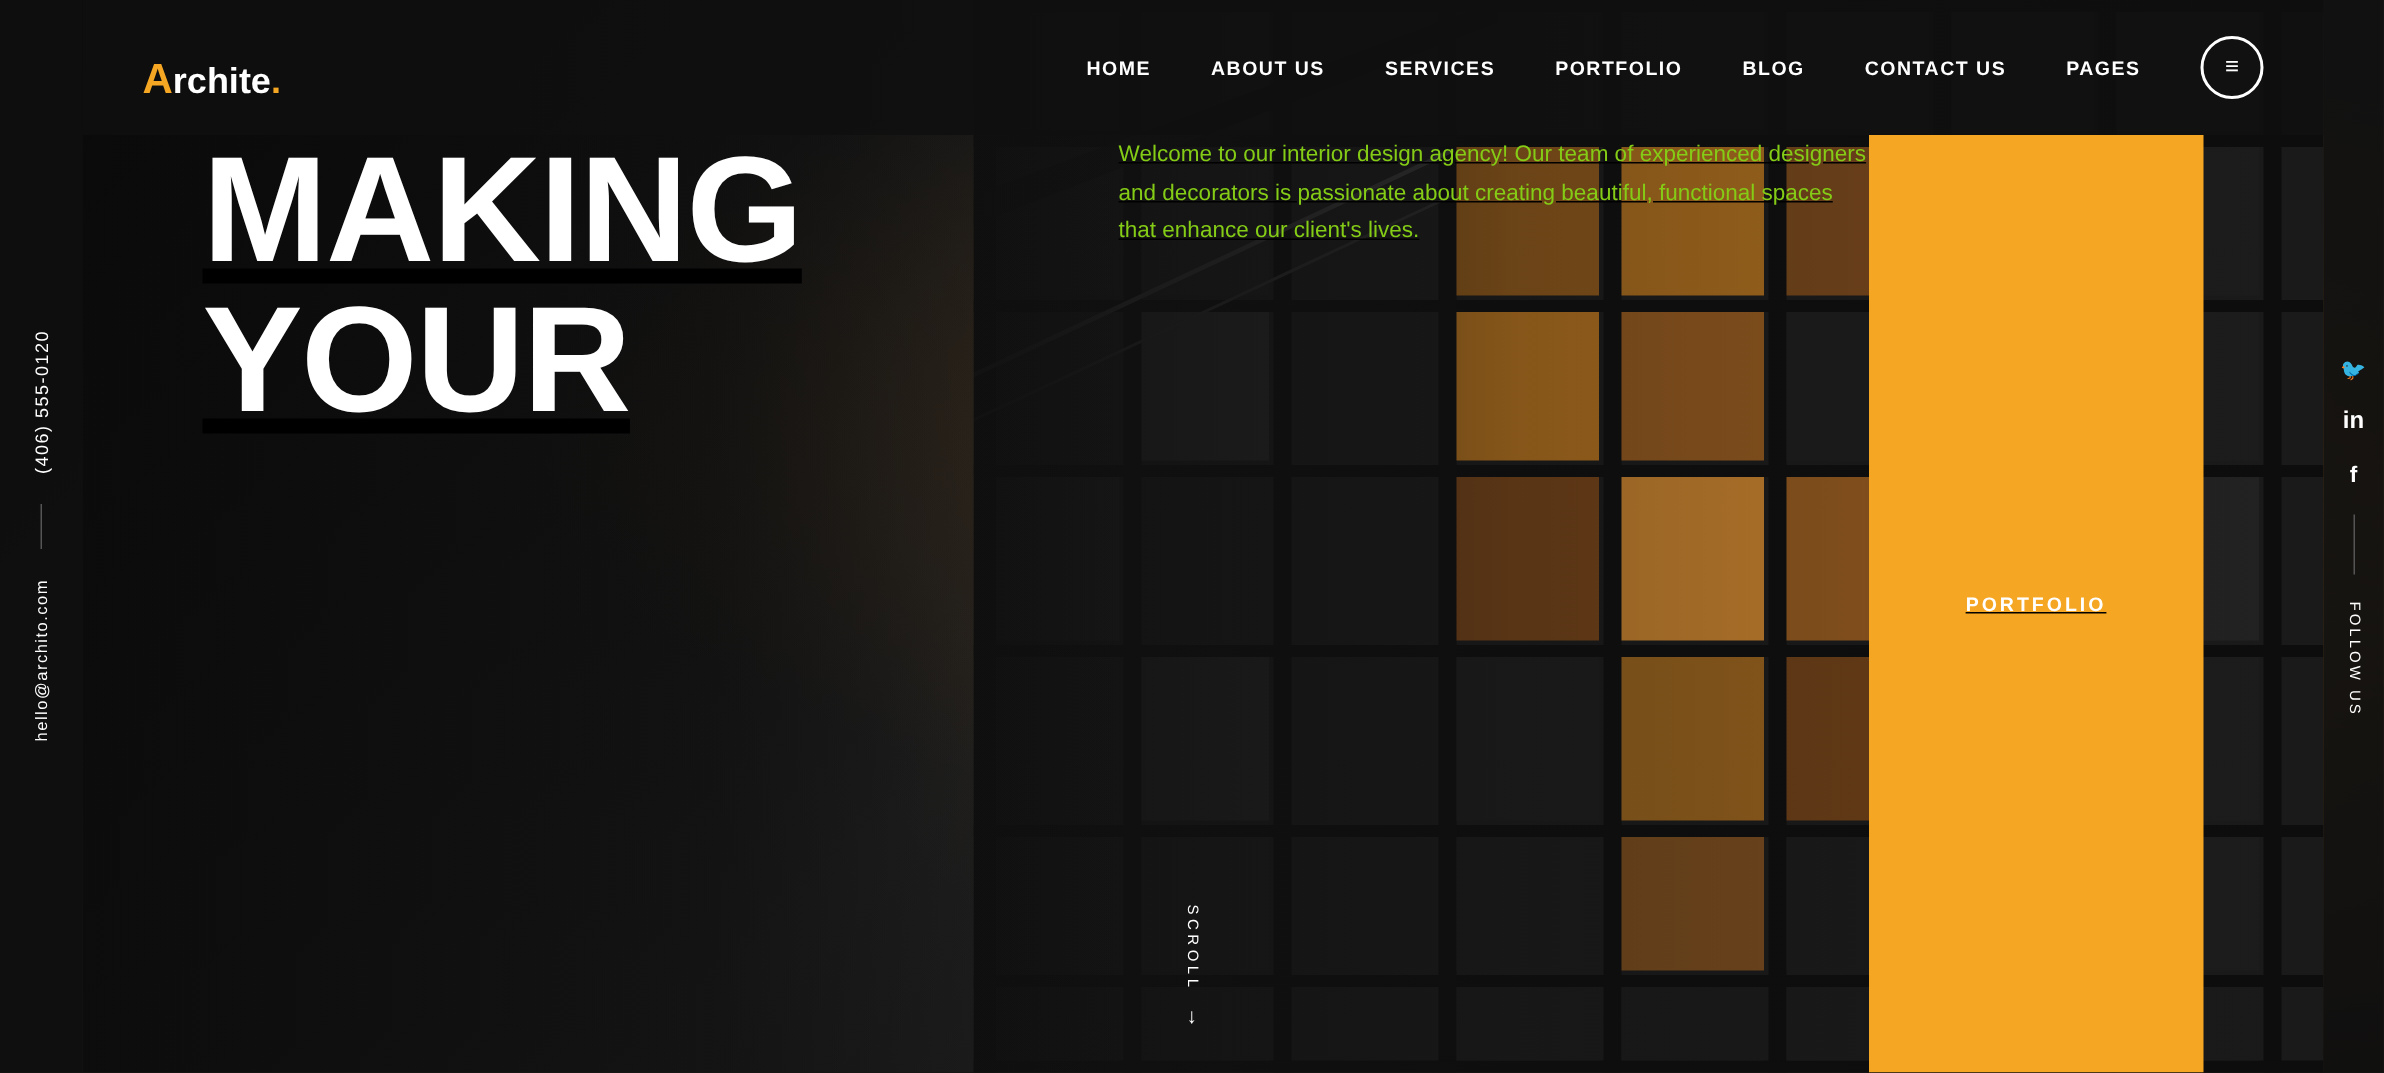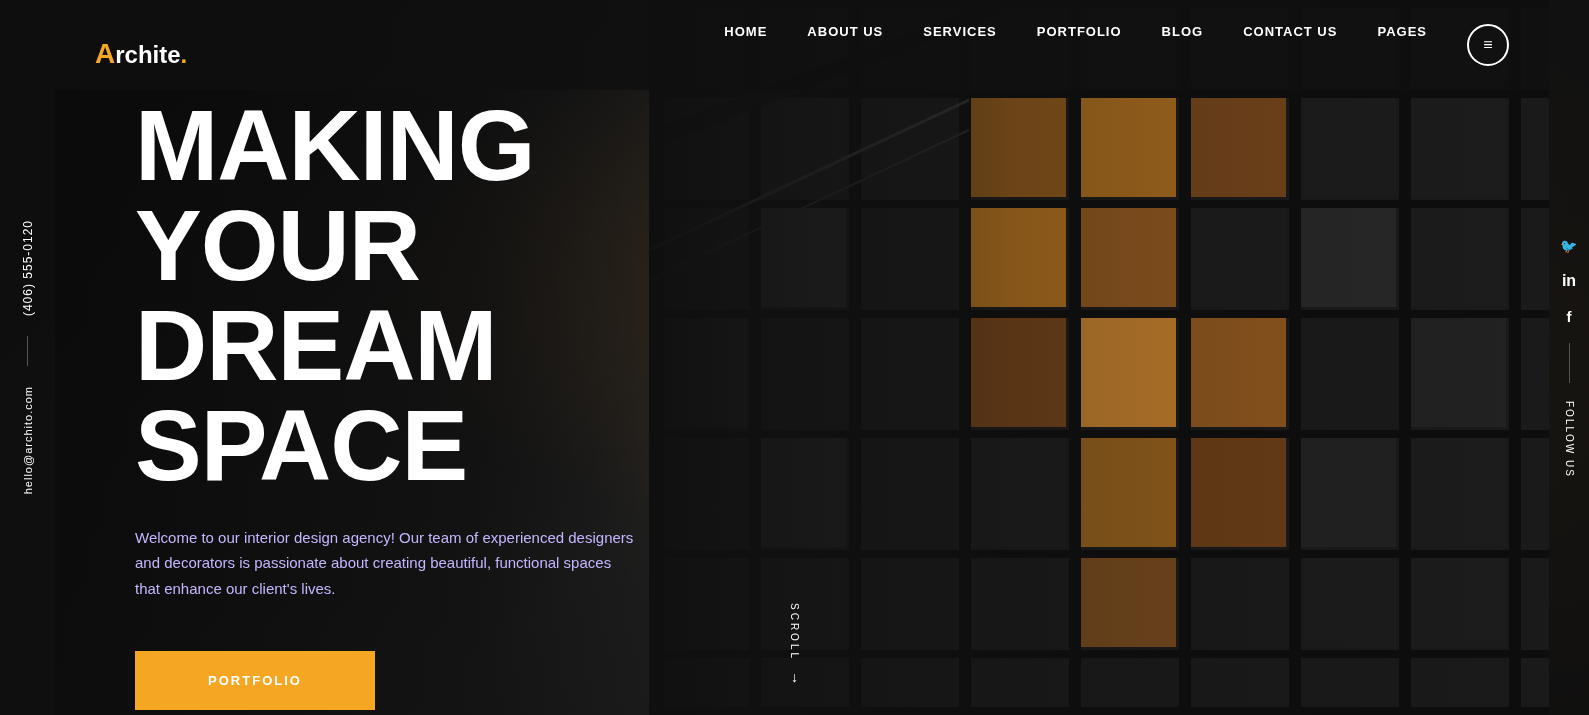--- a/index.html
+++ b/index.html
@@ -134,20 +134,21 @@
     }
 
     .logo-dot {
       color: #f5a623;
       font-size: 24px;
       font-weight: 700;
     }
 
     .nav-links {
       display: flex;
+      align-items: center;
       gap: 40px;
     }
 
     .nav-link {
       color: #fff;
       text-decoration: none;
       font-size: 13px;
       font-weight: 600;
       letter-spacing: 1px;
       text-transform: uppercase;
@@ -170,38 +171,39 @@
 
     
     .hero-content {
       position: absolute;
       left: 55px;
       top: 90px;
       right: 40px;
       bottom: 0;
       z-index: 5;
       display: flex;
-      flex-direction: column;
+      flex-direction: row;
       justify-content: center;
       padding: 0 80px;
+      text-decoration: underline;
     }
 
     .hero-title {
       color: #fff;
       font-size: 100px;
       font-weight: 900;
       line-height: 1.0;
       letter-spacing: -1px;
       text-transform: uppercase;
       margin-bottom: 30px;
       max-width: 700px;
     }
 
     .hero-subtitle {
-      color: #c4b5fd;
+      color: #84cc16;
       font-size: 15px;
       line-height: 1.7;
       max-width: 500px;
       margin-bottom: 50px;
     }
 
     .cta-button {
       background: #f5a623;
       color: #fff;
       border: none;
@@ -396,21 +398,20 @@
     <a class="nav-link">PAGES</a>
     <button class="menu-btn">
       <span style="font-size:16px;">≡</span>
     </button>
   </div>
 </nav>
 
 <div class="hero-content">
   <h1 class="hero-title">
     <span>MAKING YOUR</span><br>
-    <span>DREAM SPACE</span>
   </h1>
   <p class="hero-subtitle">Welcome to our interior design agency! Our team of experienced designers and decorators is passionate about creating beautiful, functional spaces that enhance our client's lives.</p>
   <button class="cta-button">PORTFOLIO</button>
 </div>
 
 <div class="scroll-indicator">
   <span class="scroll-text">SCROLL</span>
   <span class="scroll-arrow">↓</span>
 </div>
 

